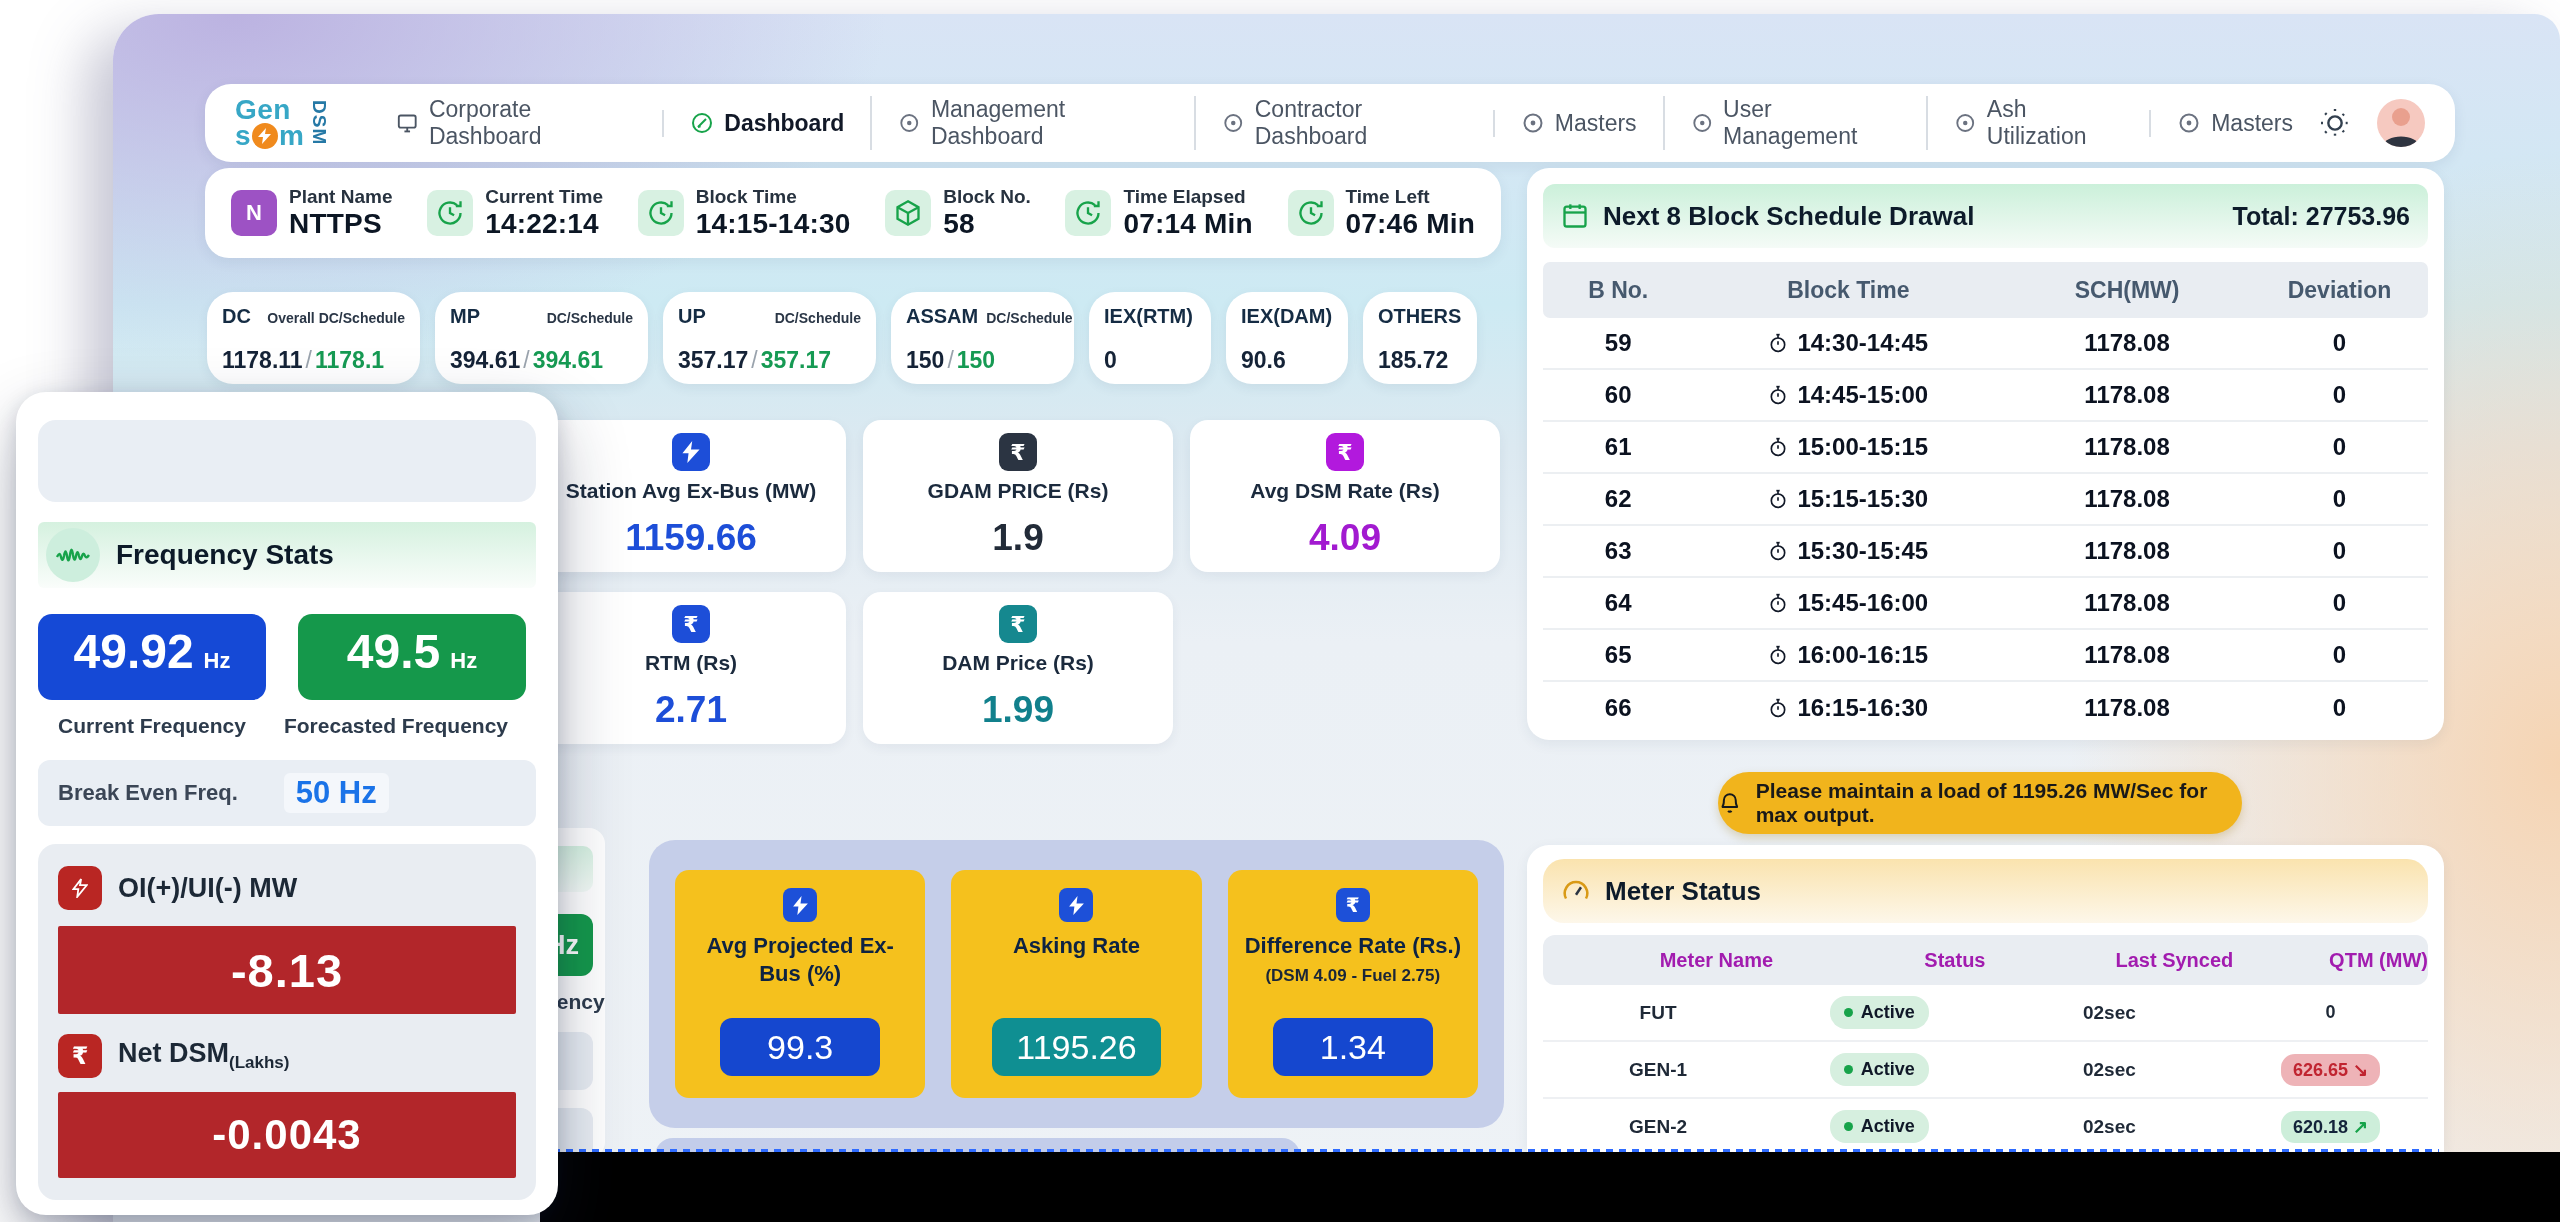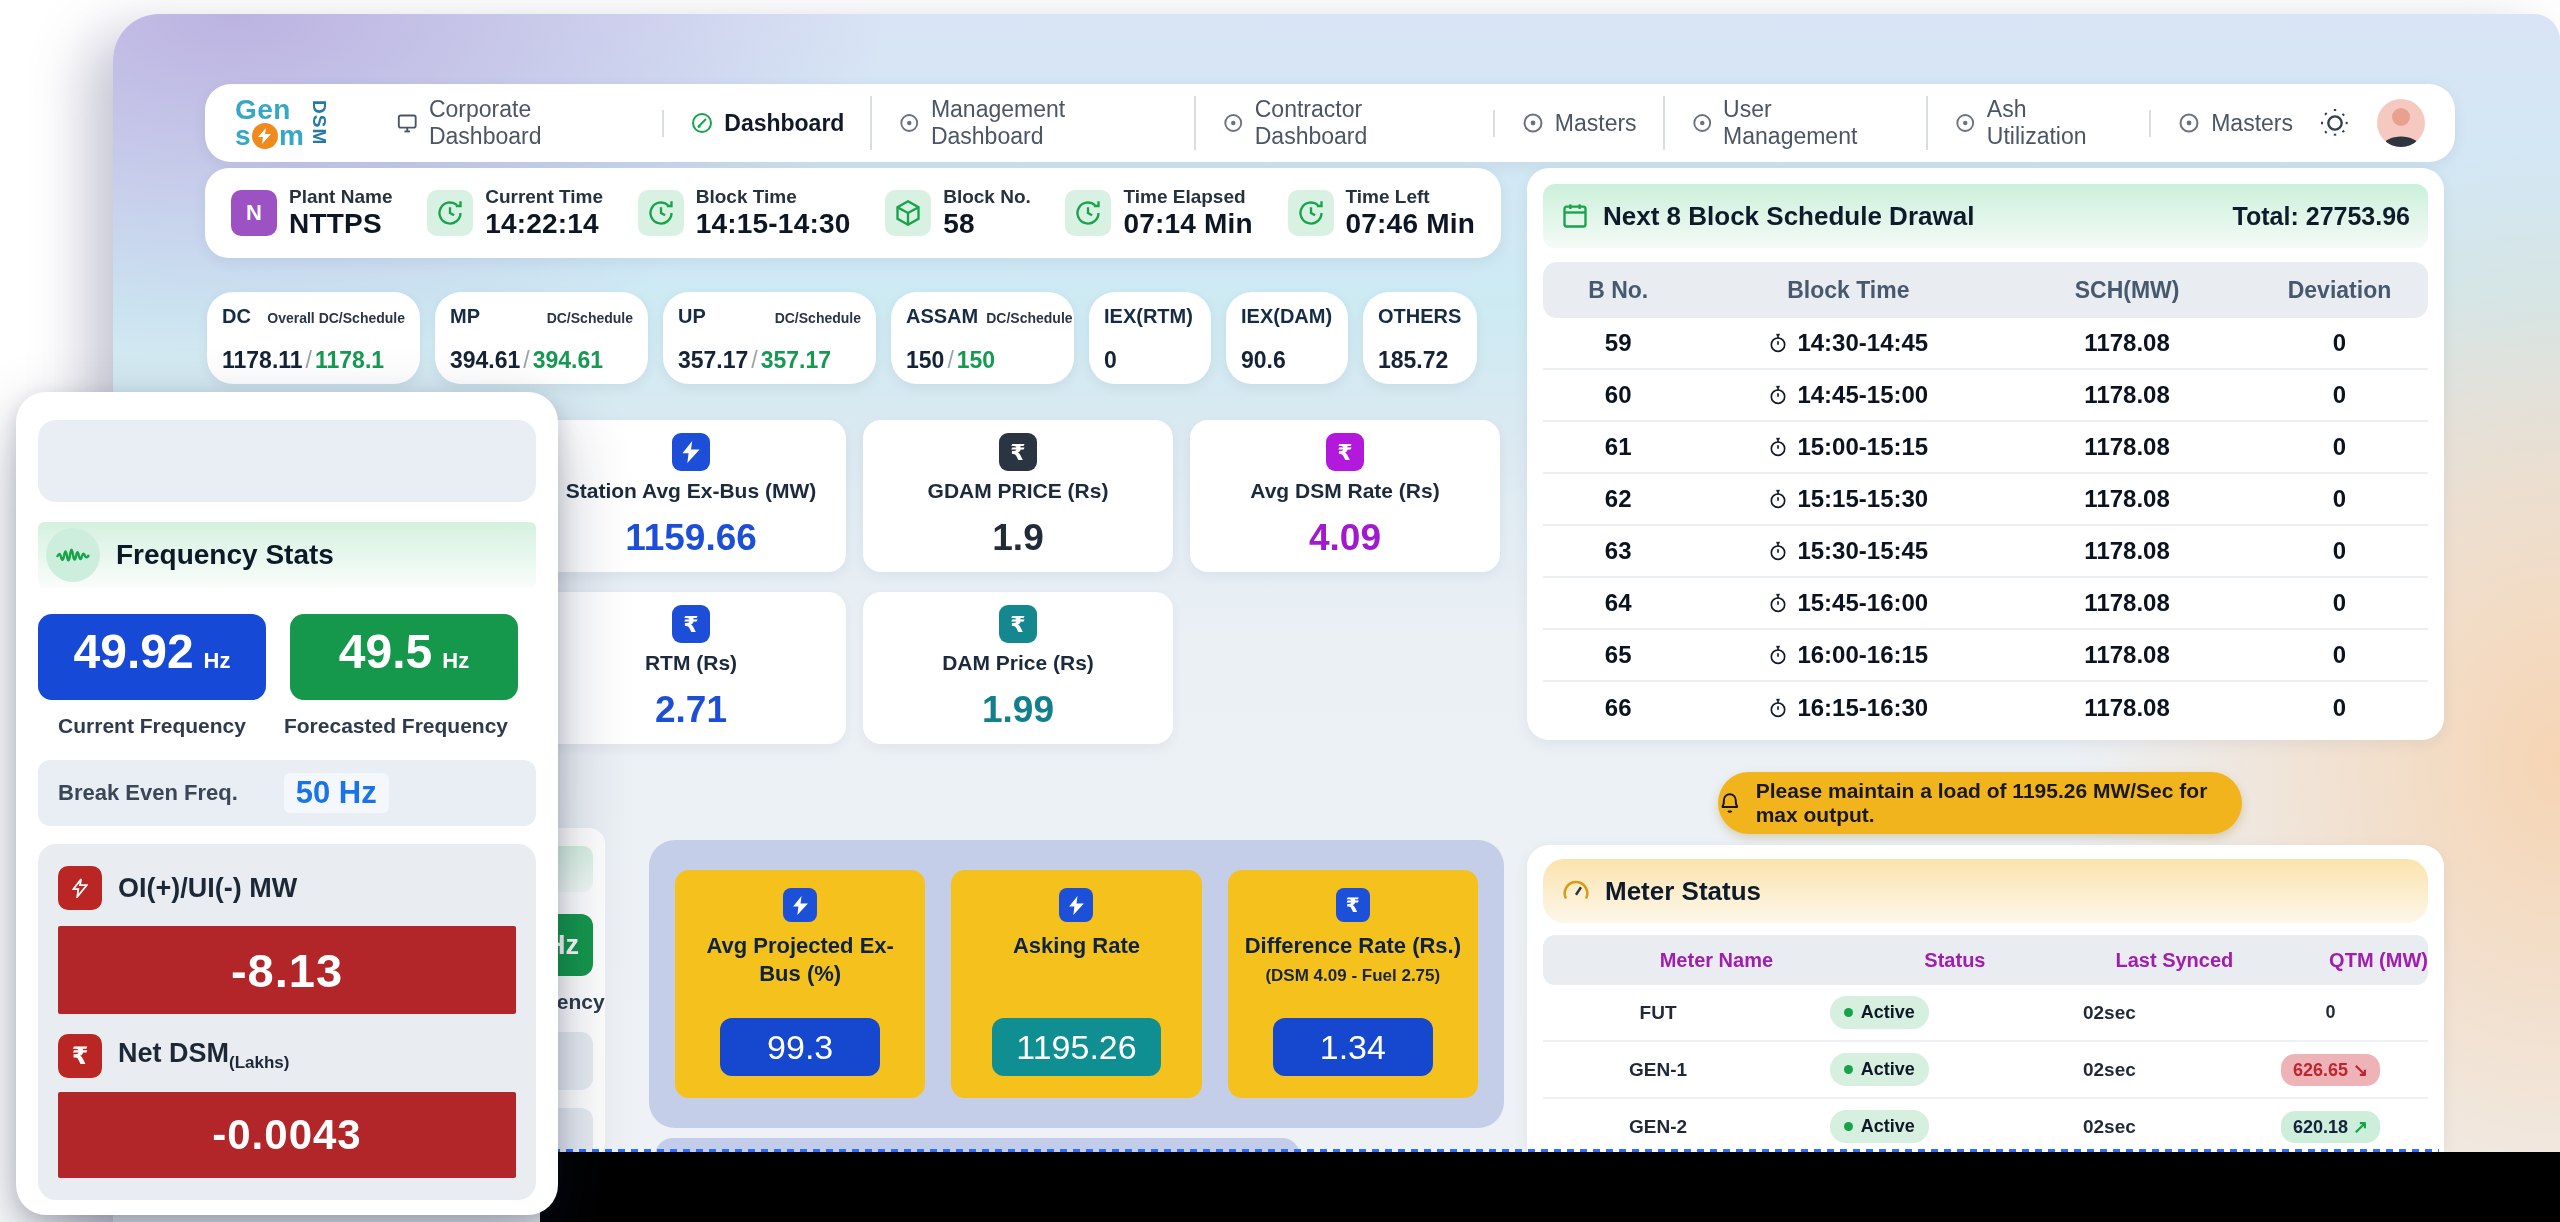--- a/index.html
+++ b/index.html
@@ -98,21 +98,21 @@
 
   
   .next-panel { position:absolute; left:1527px; top:168px; width:917px; height:572px; background:#fff; border-radius:22px;
     padding:16px; box-shadow:0 4px 14px rgba(30,50,90,.07); }
   .panel-strip { height:64px; border-radius:12px; display:flex; align-items:center; padding:0 18px; gap:14px; }
   .strip-green { background:linear-gradient(180deg,#cbf0da 0%,#f5fbf7 100%); }
   .strip-yellow { background:linear-gradient(180deg,#fae3ae 0%,#fdf7ea 100%);border-radius:21px; }
   .strip-title { font-size:26px; font-weight:bold; color:#0d1b2a; }
   .strip-total { margin-left:auto; font-size:25px; font-weight:bold; color:#0d1b2a; }
   .tbl-head { margin-top:14px; height:56px; background:#e9edf2; border-radius:14px; display:grid; align-items:center; }
-  .nb-cols { grid-template-columns:17% 35% 28% 20%; }
+  .nb-cols { grid-template-columns:17% 35% 28% 20%;border-radius:7px; }
   .tbl-head > div { text-align:center; font-size:23px; font-weight:bold; color:#46596e; }
   .nb-row { display:grid; grid-template-columns:17% 35% 28% 20%; align-items:center; height:52px; border-bottom:2px solid #eceff2; }
   .nb-row:last-child { border-bottom:none; }
   .nb-row > div { text-align:center; font-size:24px; font-weight:bold; color:#0b1220; }
   .nb-time { display:flex; align-items:center; justify-content:center; gap:9px; }
 
   
   .notify { position:absolute; left:1718px; top:772px; width:524px; height:62px; background:#f1b41c; border-radius:31px;
     display:flex; align-items:center; justify-content:center; gap:14px; box-shadow:0 4px 10px rgba(150,110,0,.25); }
   .notify-text { font-size:21px; font-weight:bold; color:#191919; }
@@ -148,21 +148,21 @@
     background:repeating-linear-gradient(90deg,#2e6bff 0 7px, transparent 7px 13px); }
 
   
   .freq-card { position:absolute; left:16px; top:392px; width:542px; height:823px; background:#fff; border-radius:30px; z-index:50;
     box-shadow:0 30px 70px rgba(20,30,60,.30), 0 6px 20px rgba(20,30,60,.18); padding:28px 22px 0; }
   .f-empty { height:82px; background:#e9eef4; border-radius:18px; }
   .f-header { margin-top:20px; height:66px; border-radius:6px; background:linear-gradient(180deg,#d5f1df 0%,#fafdfb 100%);
     display:flex; align-items:center; gap:16px; padding-left:8px; }
   .f-header-ic { width:54px; height:54px; border-radius:50%; background:#cdeedd; display:flex; align-items:center; justify-content:center; }
   .f-title { font-size:28px; font-weight:bold; color:#0c1a28; }
-  .f-boxes { margin-top:26px; display:flex; gap:24px; padding:0 0 0 0; }
+  .f-boxes { margin-top:26px; display:flex; gap:32px; padding:0 0 0 0; }
   .f-box { width:228px; height:86px; border-radius:14px; display:flex; align-items:baseline; justify-content:center; gap:10px; color:#fff; padding-top:14px; }
   .f-box .f-num { font-size:48px; font-weight:bold; line-height:1; }
   .f-box .f-unit { font-size:22px; font-weight:bold; }
   .f-box-blue { background:#1549d6; }
   .f-box-green { background:#15984b; }
   .f-labels { display:flex; gap:16px; margin-top:14px; }
   .f-labels div { width:228px; text-align:center; font-size:21px; font-weight:bold; color:#2d3b4c; }
   .f-breakeven { margin-top:22px; height:66px; background:#e9eef4; border-radius:12px; display:flex; align-items:center; padding:0 20px; }
   .be-label { font-size:22px; font-weight:bold; color:#3b4656; }
   .be-value { margin-left:46px; font-size:31px; font-weight:bold; color:#1a73e8; background:#f4f7fb; padding:2px 12px; border-radius:6px; }

